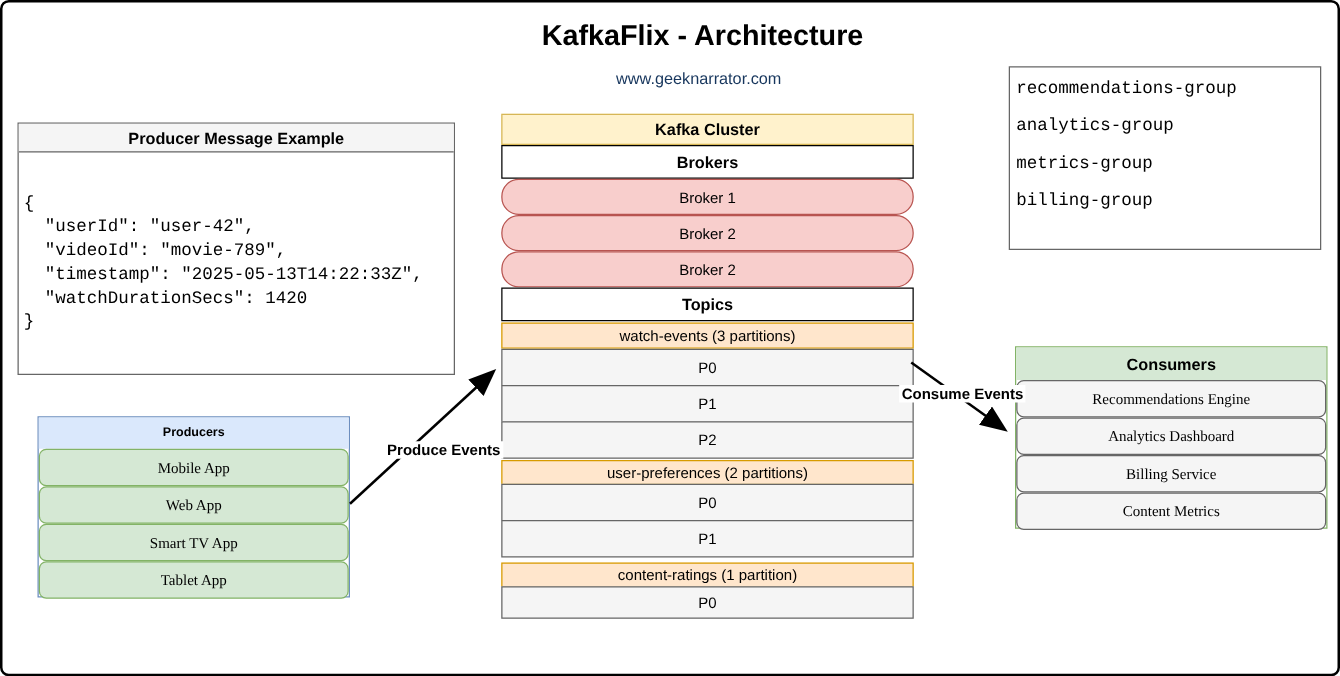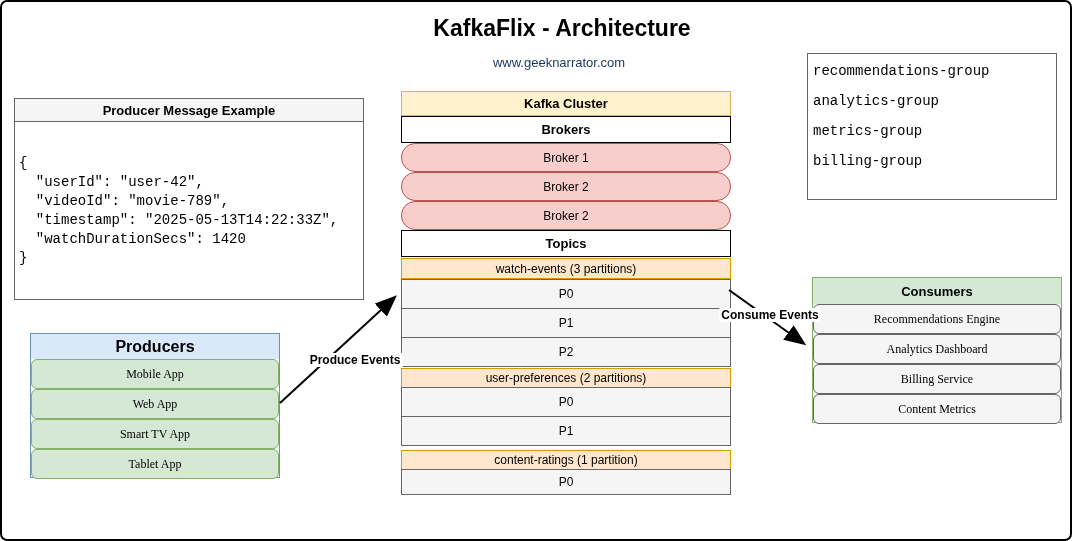--- a/index.html
+++ b/index.html
@@ -47,21 +47,21 @@
     height: 178px;
     display: flex; flex-direction: column; justify-content: center;
     padding-left: 4px;
     font-family: "Liberation Mono", monospace;
     font-size: 14px; line-height: 19px;
   }
   .mono-line { white-space: pre; }
 
   
   .producers-box { left: 28px; top: 331px; width: 250px; height: 145px; border: 1px solid #6c8ebf; }
-  .producers-box .box-header { height: 25px; background: #dae8fc; font-size: 16px; }
+  .producers-box .box-header { height: 25px; background: #dae8fc; font-size: 10px; }
   .node-row {
     width: 100%; height: 30px;
     display: flex; align-items: center; justify-content: center;
     font-size: 12px;
     border-radius: 6px;
     font-family: Liberation Serif, serif;
   }
   .producer-item { background: #d5e8d4; border: 1px solid #82b366; }
 
   

